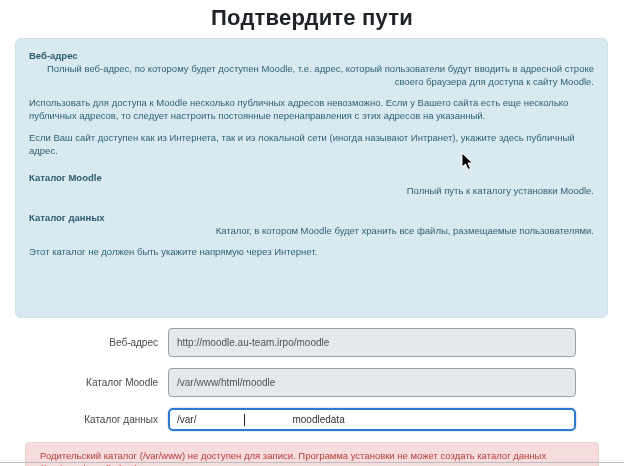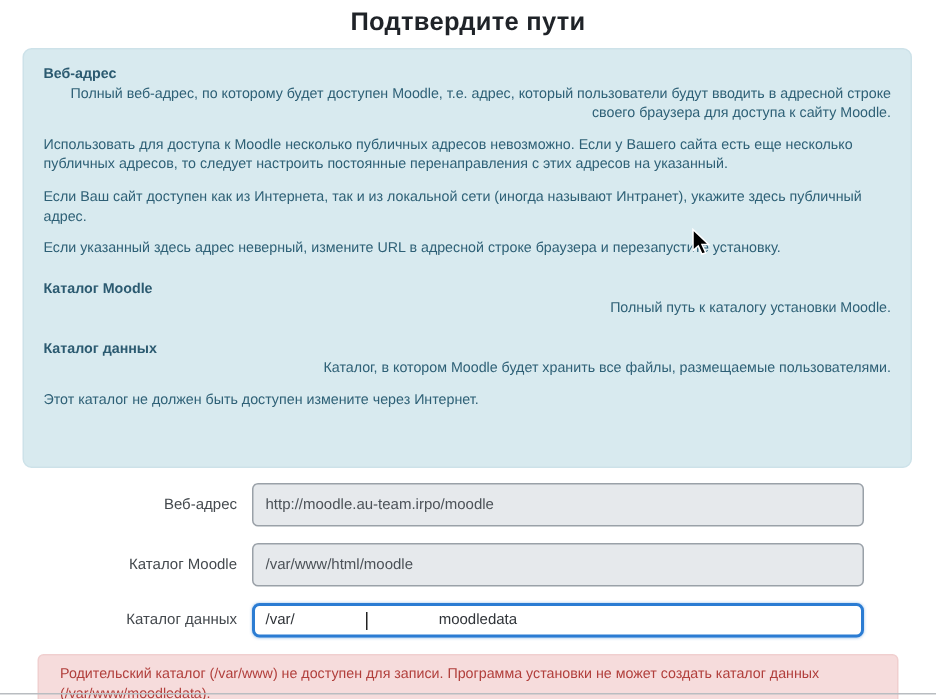--- a/index.html
+++ b/index.html
@@ -5,21 +5,21 @@
   * { margin: 0; padding: 0; box-sizing: border-box; }
   html, body { width: 624px; height: 466px; }
   body {
     position: relative;
     background: #ffffff;
     font-family: "Liberation Sans", sans-serif;
     overflow: hidden;
   }
   .page-title {
     text-align: center;
-    font-size: 17px;
+    font-size: 22px;
     font-weight: bold;
     color: #1f2328;
     padding-top: 5px;
     letter-spacing: 0.2px;
   }
   
   .info-box {
     margin: 7px 16px 0 15px;
     background: #d8eaef;
     border: 1px solid #cde2e9;
@@ -120,30 +120,29 @@
 <body>
 
 <h1 class="page-title">Подтвердите пути</h1>
 
 <div class="info-box">
   <div class="sec">
     <h3>Веб-адрес</h3>
     <p class="lead">Полный веб-адрес, по которому будет доступен Moodle, т.е. адрес, который пользователи будут вводить в адресной строке своего браузера для доступа к сайту Moodle.</p>
     <p>Использовать для доступа к Moodle несколько публичных адресов невозможно. Если у Вашего сайта есть еще несколько публичных адресов, то следует настроить постоянные перенаправления с этих адресов на указанный.</p>
     <p>Если Ваш сайт доступен как из Интернета, так и из локальной сети (иногда называют Интранет), укажите здесь публичный адрес.</p>
-    <p>Если указанный здесь адрес неверный, измените URL в адресной строке браузера и перезапустите установку.</p>
   </div>
   <div class="sec">
     <h3>Каталог Moodle</h3>
     <p class="lead">Полный путь к каталогу установки Moodle.</p>
   </div>
   <div class="sec">
     <h3>Каталог данных</h3>
     <p class="lead">Каталог, в котором Moodle будет хранить все файлы, размещаемые пользователями.</p>
-    <p>Этот каталог не должен быть доступен измените через Интернет.</p>
+    <p>Этот каталог не должен быть укажите напрямую через Интернет.</p>
 
   </div>
 </div>
 
 <div class="form-area">
   <div class="field-row">
     <label class="field-label">Веб-адрес</label>
     <input class="text-input" type="text" readonly="" value="http://moodle.au-team.irpo/moodle" style="">
   </div>
   <div class="field-row">

